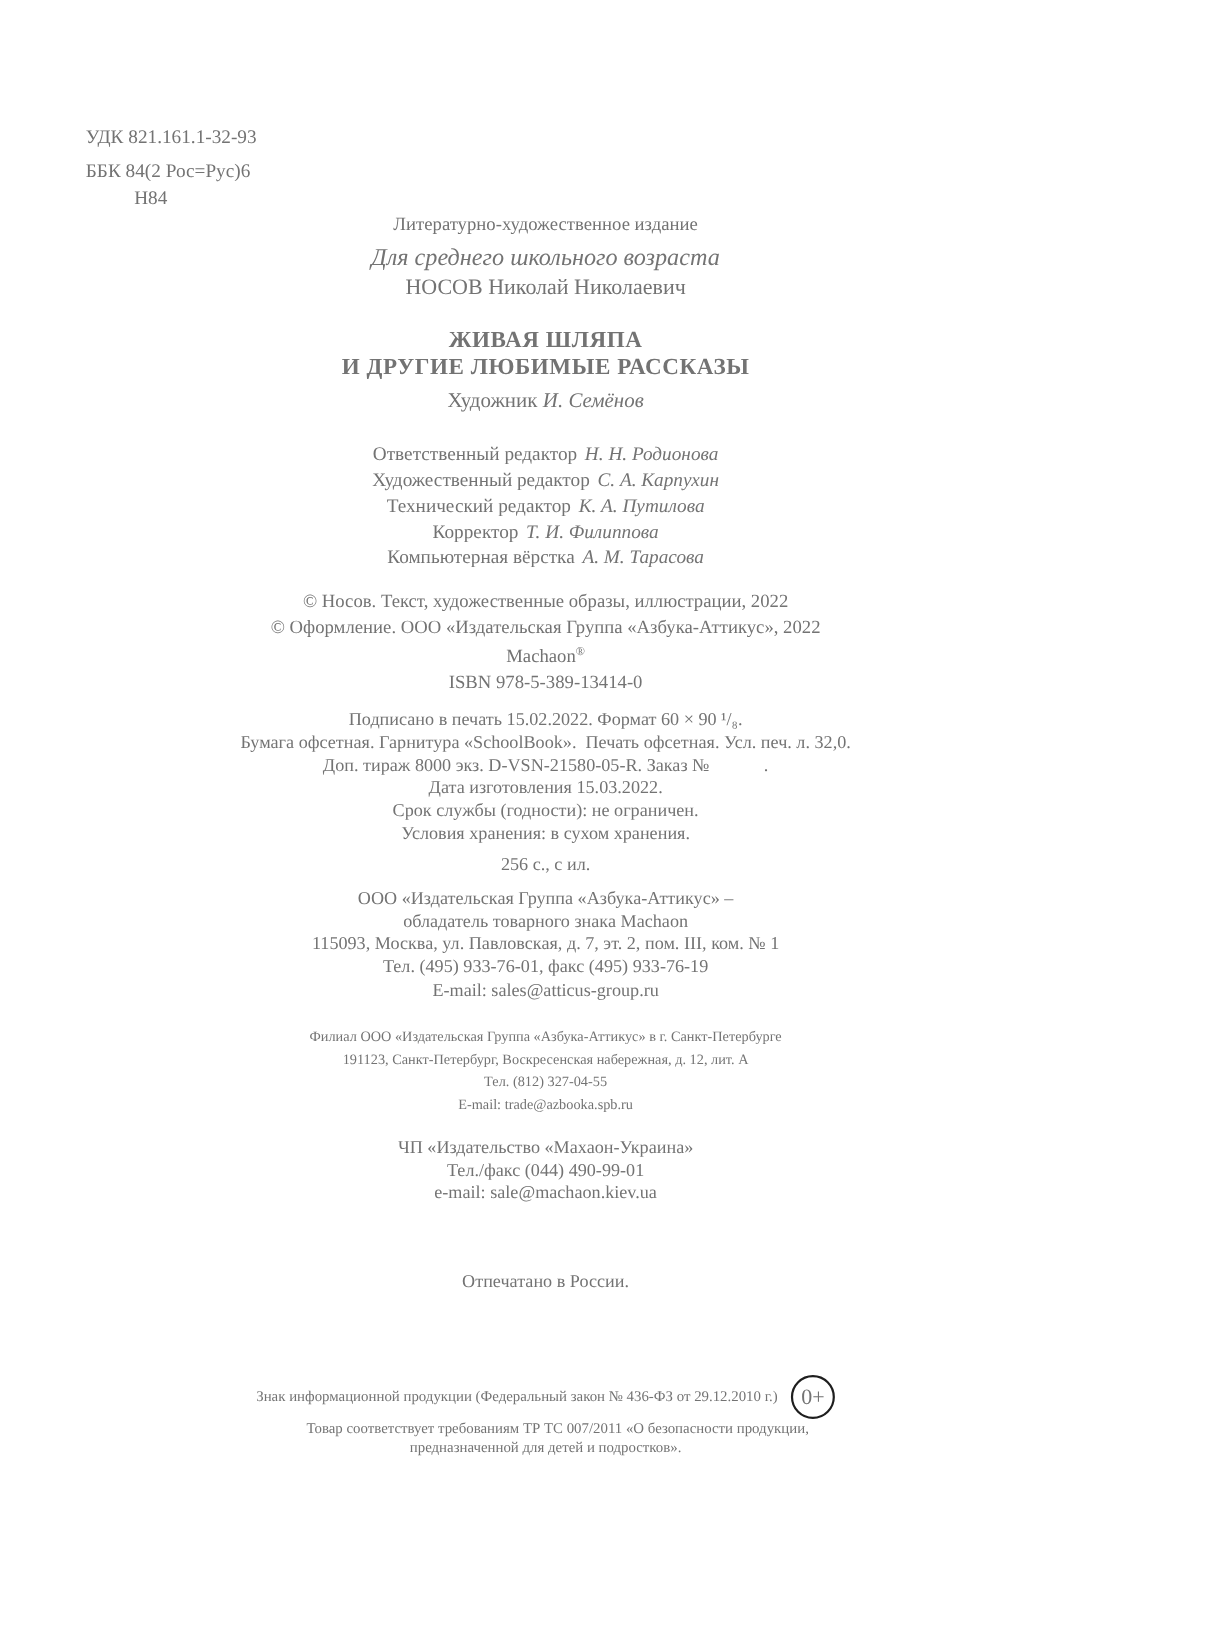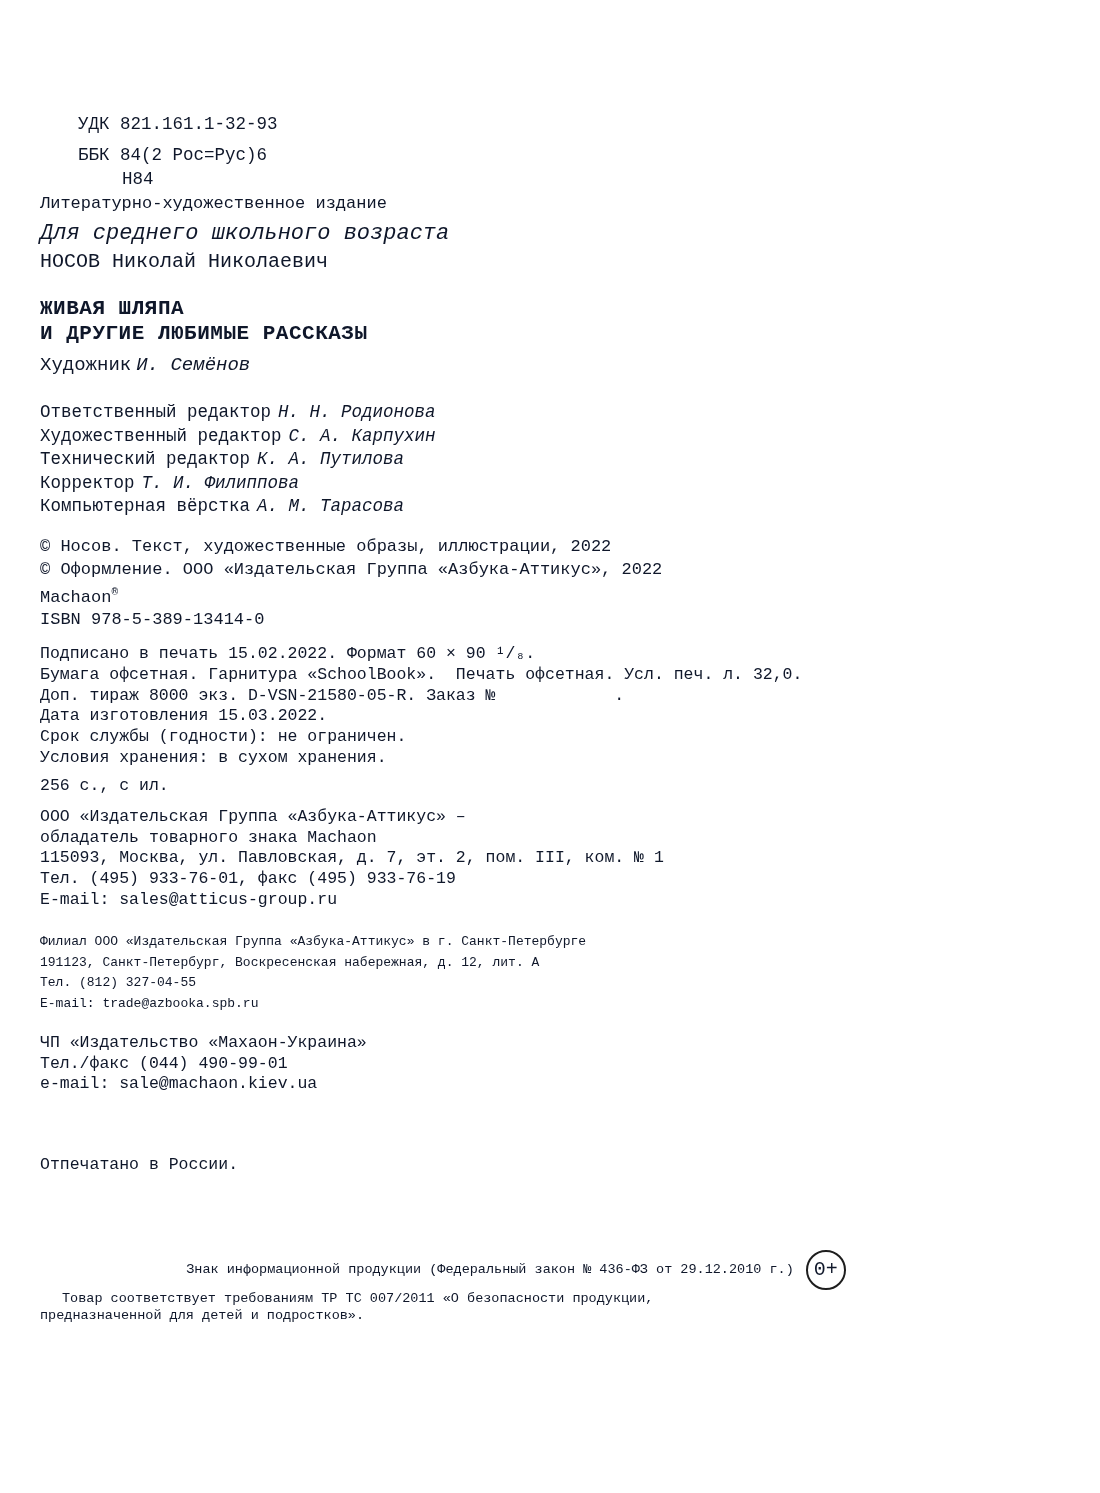--- a/index.html
+++ b/index.html
@@ -1,24 +1,24 @@
 <!DOCTYPE html>
 <html><head>
 <meta charset="utf-8">
 <style>
   html,body{margin:0;padding:0;background:#ffffff;}
   .page{
     position:relative;
     width:992px;height:1493px;
     background:#ffffff;
-    color:#0f172a;
-    font-family:Liberation Mono, monospace;
+    color:#737373;
+    font-family:Liberation Serif, serif;
     overflow:hidden;
   }
-  .abs{position:absolute;left:0;right:0;text-align:left;margin-left:40px;}
+  .abs{position:absolute;left:0;right:0;text-align:center;}
 
   
   .class-block{
     position:absolute;left:78px;top:112px;
     font-size:17.5px;line-height:24px;text-align:left;
   }
   .class-block .udk{margin-bottom:7px;}
   .class-block .sign{padding-left:44px;}
 
   

